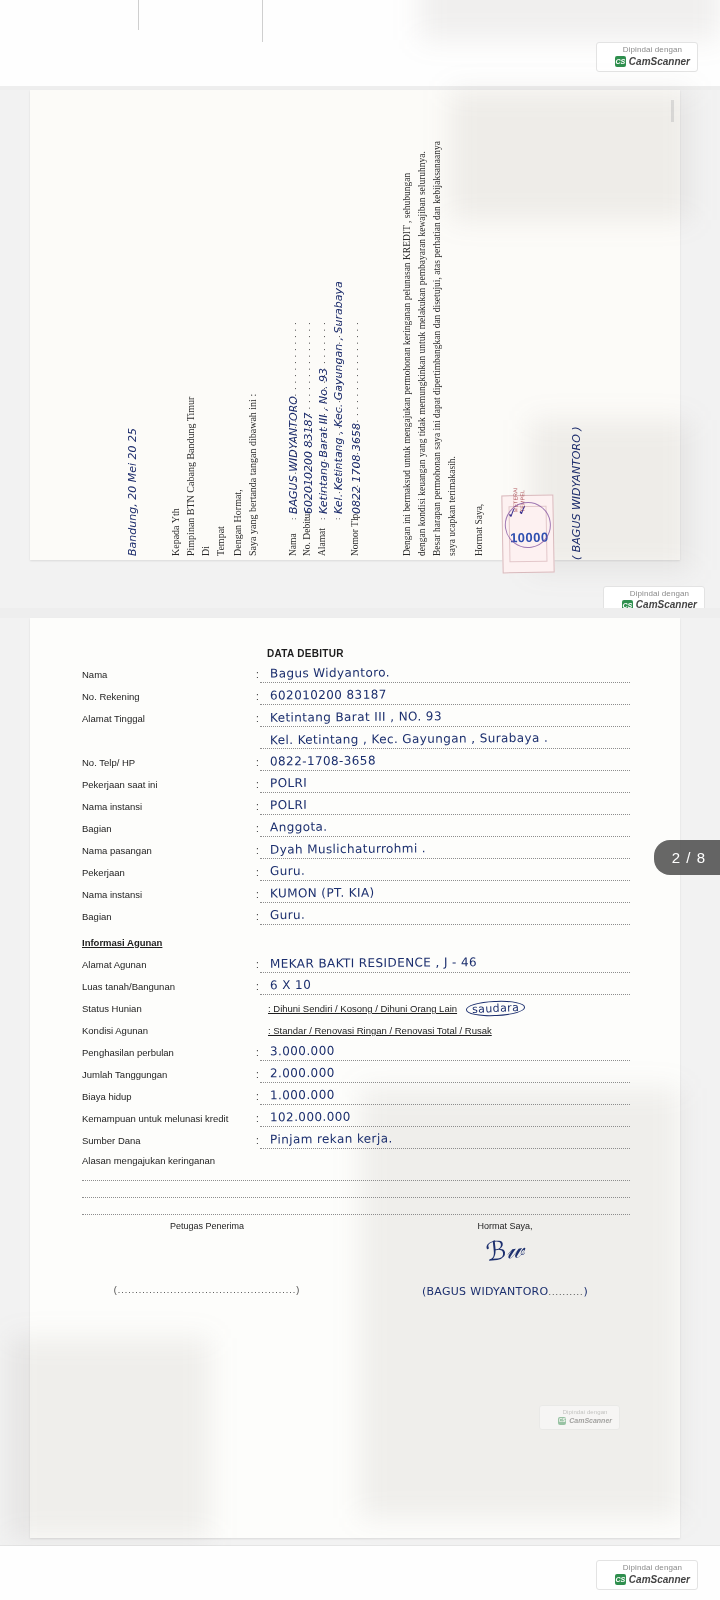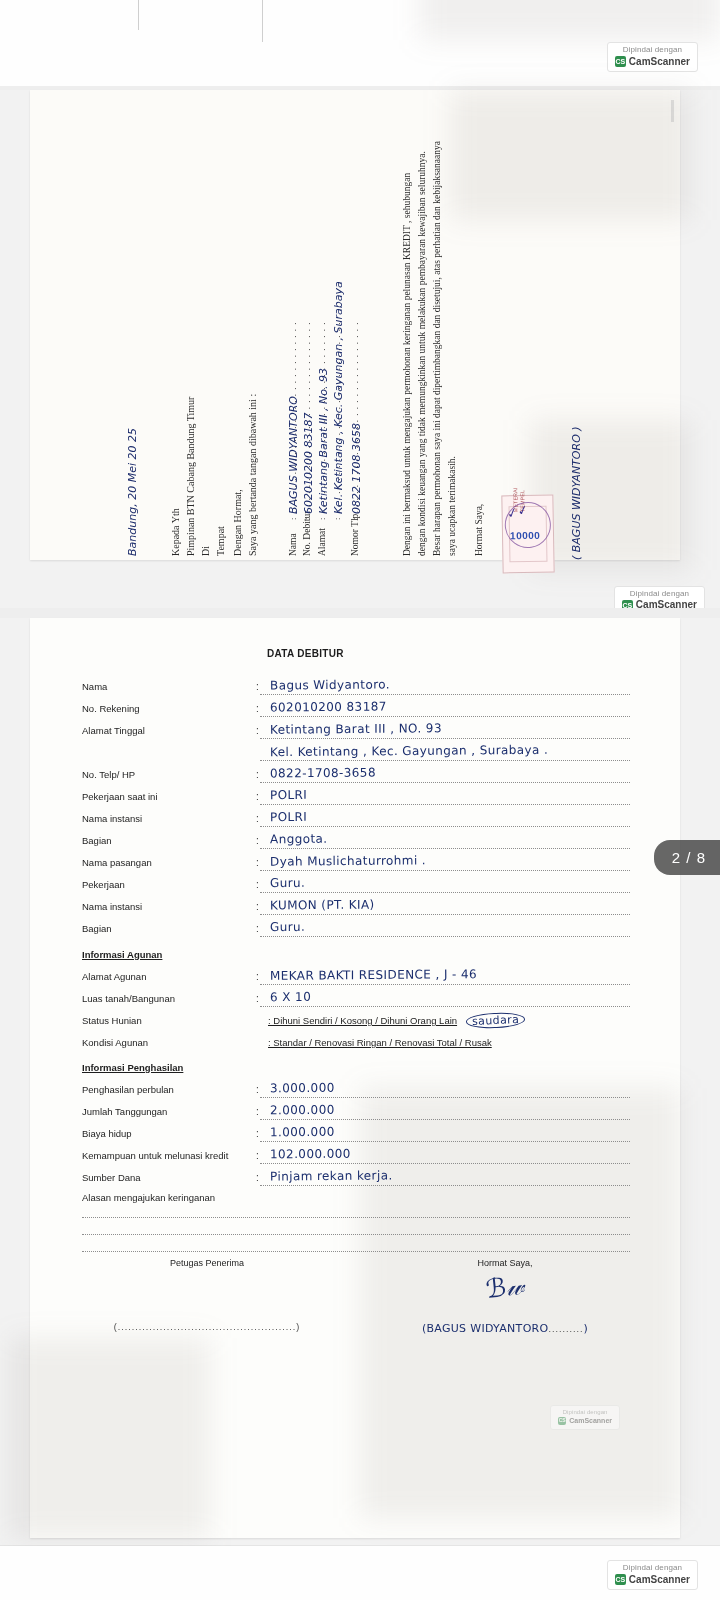--- a/index.html
+++ b/index.html
@@ -30,31 +30,31 @@
   .scan-top .vline {
     position: absolute; width: 1px; background: #cfcfcf;
   }
 
   
   .cam-badge {
     position: absolute;
     background: #ffffff;
     border: 1px solid #e3e3e3;
     border-radius: 3px;
-    padding: 3px 7px 4px 7px;
+    padding: 3px 7px 4px 18px;
     text-align: center;
     line-height: 1.05;
   }
   .cam-badge .cam-top {
     font-size: 8px; color: #8b8b8b; letter-spacing: 0.1px;
     white-space: nowrap;
   }
   .cam-badge .cam-bottom {
     display: flex; align-items: center; justify-content: center;
-    gap: 3px; margin-top: 2px;
+    gap: 3px; margin-top: 2px; font-style: italic;
   }
   .cam-badge .cam-logo {
     width: 11px; height: 11px; border-radius: 2px;
     background: #2f8f4e; color: #fff;
     font-size: 7px; font-weight: bold;
     display: flex; align-items: center; justify-content: center;
   }
   .cam-badge .cam-name {
     font-size: 10px; color: #444; font-weight: bold; white-space: nowrap;
   }
@@ -93,21 +93,21 @@
     border: 1px solid #d8b9bc;
     background: #fdf1f1;
     transform: rotate(-1deg);
   }
   .stamp .s-inner {
     position: absolute; left: 6px; top: 10px; right: 6px; bottom: 10px;
     border: 1px solid #e3c7ca;
   }
   .stamp .s-val {
     position: absolute; left: 7px; top: 34px;
-    font-size: 10px; color: #2f4fb0; font-weight: bold;
+    font-size: 13px; color: #2f4fb0; font-weight: bold;
     letter-spacing: 0.5px;
   }
   .stamp .s-t {
     position: absolute; left: 10px; top: 16px;
     font-size: 5.5px; color: #b05a60; line-height: 1.2;
     transform: rotate(-90deg); transform-origin: 0 0;
   }
   .stamp .s-ring {
     position: absolute; left: 2px; top: 6px;
     width: 46px; height: 46px; border-radius: 50%;
@@ -131,21 +131,21 @@
     left: 30px; top: 618px; width: 650px; height: 920px;
     background: #fdfdfb;
     box-shadow: 0 1px 2px rgba(0,0,0,0.10);
   }
   .form {
     position: absolute; left: 52px; top: 30px; width: 548px;
     font-family: "Liberation Sans", sans-serif;
   }
   .form-title {
     font-size: 10px; font-weight: bold; color: #1d1d1d;
-    letter-spacing: 0.3px; margin-left: 185px; margin-bottom: 16px;
+    letter-spacing: 0.3px; margin-left: 185px; margin-bottom: 4px;
   }
   .row {
     display: flex; align-items: flex-end;
     margin-bottom: 2px; min-height: 20px;
   }
   .lbl {
     width: 178px; flex: 0 0 178px;
     font-size: 9.5px; color: #1d1d1d; line-height: 1.2;
     padding-bottom: 3px;
   }
@@ -414,24 +414,20 @@
         </div>
       </div>
 
       <div class="row">
         <div class="lbl">Kondisi Agunan</div>
         <div class="val opts">
           <span class="opt">: Standar / Renovasi Ringan / Renovasi Total / Rusak</span>
         </div>
       </div>
 
-      <div class="row" style="margin-top:5px;">
-        <div class="lbl ul">Informasi Penghasilan</div>
-        <div class="val noline"></div>
-      </div>
 
       <div class="row">
         <div class="lbl">Penghasilan perbulan</div>
         <div class="val"><span class="colon">:</span><span class="hw">3.000.000</span></div>
       </div>
 
       <div class="row">
         <div class="lbl">Jumlah Tanggungan</div>
         <div class="val"><span class="colon">:</span><span class="hw">2.000.000</span></div>
       </div>

